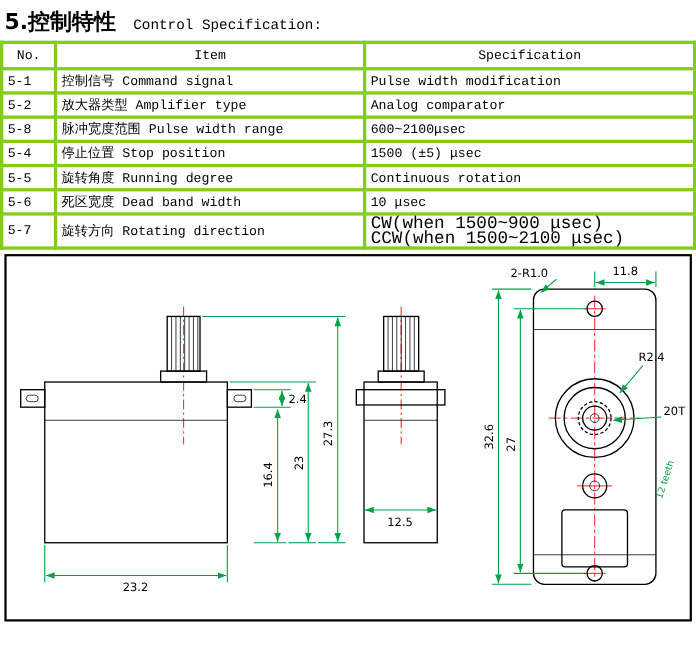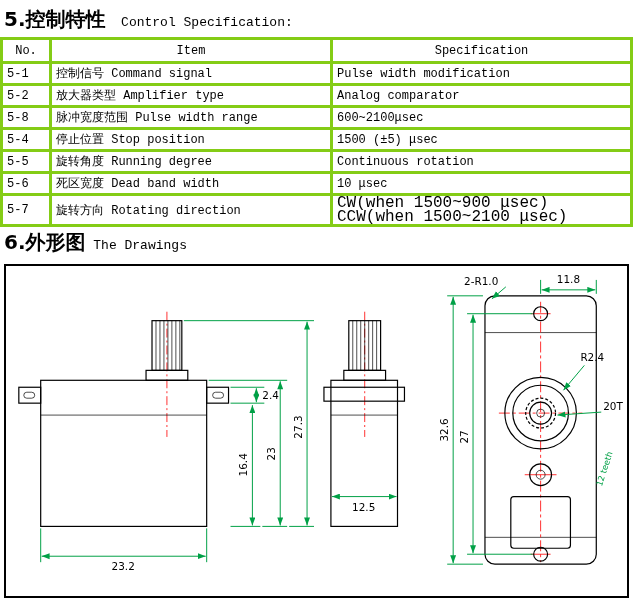--- a/index.html
+++ b/index.html
@@ -77,21 +77,20 @@
         <td class="c-no">5-7</td>
         <td class="c-item">旋转方向  Rotating direction</td>
         <td class="two-line">
           <div>CW(when 1500~900 μsec)</div>
           <div>CCW(when 1500~2100 μsec)</div>
         </td>
       </tr>
     </tbody>
   </table>
 
-  <div class="sec-title"><span class="zh">6.外形图</span><span> The Drawings</span></div>
 
   <div class="drawing-frame">
     <svg width="621" height="326" viewBox="0 0 621 328">
       <defs>
         <marker id="aE" orient="auto" markerWidth="9" markerHeight="8" refX="8" refY="3">
           <path d="M0,0L8,3L0,6Z" fill="#00a046"></path>
         </marker>
         <marker id="aS" orient="auto" markerWidth="9" markerHeight="8" refX="0" refY="3">
           <path d="M8,0L0,3L8,6Z" fill="#00a046"></path>
         </marker>

